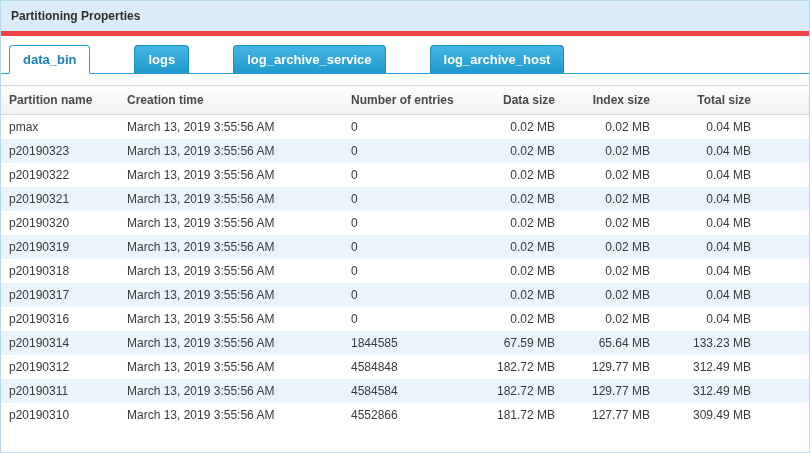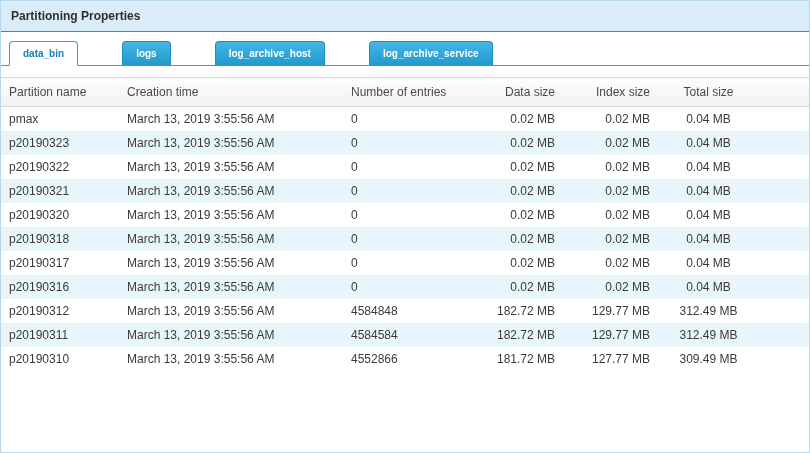--- a/index.html
+++ b/index.html
@@ -13,37 +13,37 @@
     width: 810px;
     height: 453px;
     border: 1px solid #b5d8ea;
     background: #fff;
     display: flex;
     flex-direction: column;
     overflow: hidden;
   }
   .titlebar {
     background: #d9ecf7;
-    border-bottom: 1px solid #ef4444;
+    border-bottom: 5px solid #ef4444;
     padding: 8px 10px;
     font-size: 12px;
     font-weight: bold;
     color: #2f2f2f;
     flex: 0 0 auto;
   }
   .tabbar {
     display: flex;
     align-items: flex-end;
     padding: 9px 0 0 8px;
     border-bottom: 1px solid #2aa4d8;
     flex: 0 0 auto;
     background: #fff;
   }
   .tab {
-    font-size: 10px;
+    font-size: 13px;
     font-weight: bold;
     padding: 6px 13px 6px 13px;
     margin-right: 4px;
     border-radius: 4px 4px 0 0;
     cursor: pointer;
     white-space: nowrap;
   }
   .tab.inactive {
     background: linear-gradient(#46b5e3, #1f9ace);
     color: #ffffff;
@@ -69,53 +69,53 @@
     table-layout: fixed;
     font-size: 12px;
   }
   col.c0 { width: 118px; }
   col.c1 { width: 224px; }
   col.c2 { width: 140px; }
   col.c3 { width: 80px;  }
   col.c4 { width: 95px;  }
   col.c5 { width: auto;  }
   thead th {
-    font-weight: normal;
+    font-weight: bold;
     color: #4a4a4a;
     text-align: left;
     padding: 7px 8px;
     border-top: 1px solid #d9d9d9;
     border-bottom: 1px solid #d9d9d9;
     background: linear-gradient(#fdfdfd, #f2f2f2);
     white-space: nowrap;
     overflow: hidden;
   }
   tbody td {
     padding: 5px 8px;
     color: #3a3a3a;
     white-space: nowrap;
     overflow: hidden;
   }
   tbody tr:nth-child(even) { background: #e9f5fb; }
   .align-right { text-align: right; }
   .align-left  { text-align: left; }
-  .col-last { padding-right: 58px !important; text-align: center; }
+  .col-last { padding-right: 58px !important; }
 </style>
 </head>
 <body>
 
 <div class="panel">
 
   <div class="titlebar">Partitioning Properties</div>
 
   <div class="tabbar">
       <div class="tab active">data_bin</div>
       <div class="tab inactive">logs</div>
+      <div class="tab inactive">log_archive_service</div>
       <div class="tab inactive">log_archive_host</div>
-      <div class="tab inactive">log_archive_service</div>
     </div>
 
   <div class="table-wrap">
     <table>
       <colgroup>
         <col class="c0">
           <col class="c1">
           <col class="c2">
         <col class="c3">
           <col class="c4">
@@ -166,20 +166,28 @@
           </tr>
           <tr>
             <td class="align-left">p20190320</td>
             <td class="align-left">March 13, 2019 3:55:56 AM</td>
             <td class="align-left">0</td>
             <td class="align-right">0.02 MB</td>
             <td class="align-right">0.02 MB</td>
             <td class="align-right col-last">0.04 MB</td>
           </tr>
           <tr>
+            <td class="align-left">p20190319</td>
+            <td class="align-left">March 13, 2019 3:55:56 AM</td>
+            <td class="align-left">0</td>
+            <td class="align-right">0.02 MB</td>
+            <td class="align-right">0.02 MB</td>
+            <td class="align-right col-last">0.04 MB</td>
+          </tr>
+          <tr>
             <td class="align-left">p20190318</td>
             <td class="align-left">March 13, 2019 3:55:56 AM</td>
             <td class="align-left">0</td>
             <td class="align-right">0.02 MB</td>
             <td class="align-right">0.02 MB</td>
             <td class="align-right col-last">0.04 MB</td>
           </tr>
           <tr>
             <td class="align-left">p20190317</td>
             <td class="align-left">March 13, 2019 3:55:56 AM</td>
@@ -188,20 +196,28 @@
             <td class="align-right">0.02 MB</td>
             <td class="align-right col-last">0.04 MB</td>
           </tr>
           <tr>
             <td class="align-left">p20190316</td>
             <td class="align-left">March 13, 2019 3:55:56 AM</td>
             <td class="align-left">0</td>
             <td class="align-right">0.02 MB</td>
             <td class="align-right">0.02 MB</td>
             <td class="align-right col-last">0.04 MB</td>
+          </tr>
+          <tr>
+            <td class="align-left">p20190314</td>
+            <td class="align-left">March 13, 2019 3:55:56 AM</td>
+            <td class="align-left">1844585</td>
+            <td class="align-right">67.59 MB</td>
+            <td class="align-right">65.64 MB</td>
+            <td class="align-right col-last">133.23 MB</td>
           </tr>
           <tr>
             <td class="align-left">p20190312</td>
             <td class="align-left">March 13, 2019 3:55:56 AM</td>
             <td class="align-left">4584848</td>
             <td class="align-right">182.72 MB</td>
             <td class="align-right">129.77 MB</td>
             <td class="align-right col-last">312.49 MB</td>
           </tr>
           <tr>

